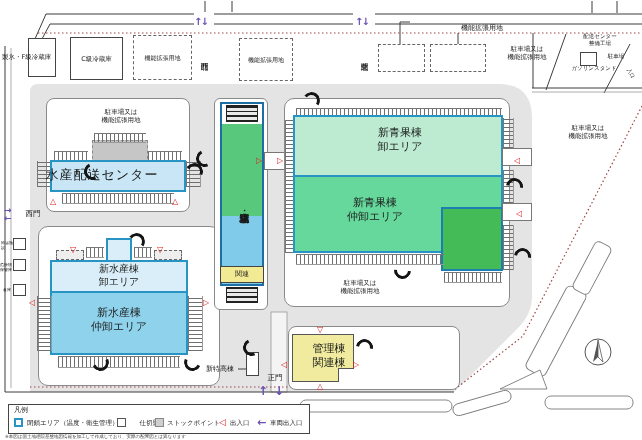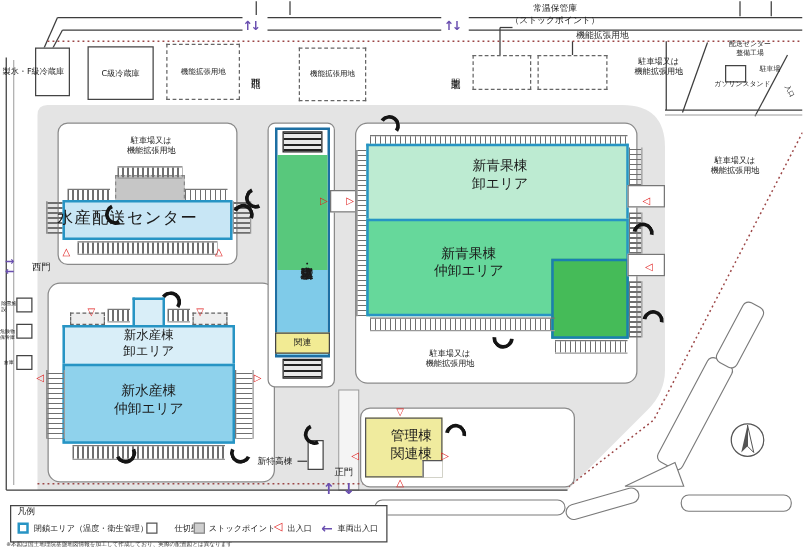--- a/index.html
+++ b/index.html
@@ -90,22 +90,20 @@
   <div class="dashedbox" style="left:239px;top:38px;width:54px;height:43px;"></div>
   <div class="t" style="left:239px;top:56px;width:54px;font-size:6px;">機能拡張用地</div>
 
   <div class="abs" style="left:194px;top:12px;width:20px;height:14px;background:#fff;"></div>
   <div class="garrow" style="left:194px;top:17px;font-size:10px;letter-spacing:-2px;">↑↓</div>
   <div class="t vtext" style="left:196px;top:36px;width:13px;height:42px;font-size:7.5px;">北西門</div>
   <div class="abs" style="left:353px;top:12px;width:22px;height:14px;background:#fff;"></div>
   <div class="garrow" style="left:355px;top:17px;font-size:10px;letter-spacing:-2px;">↑↓</div>
   <div class="t vtext" style="left:356px;top:36px;width:13px;height:42px;font-size:7.5px;">北東門</div>
 
-  <div class="t" style="left:396px;top:3px;width:96px;font-size:7px;">常温保管庫
-（ストックポイント）</div>
   <div class="t" style="left:450px;top:24px;width:64px;font-size:7px;">機能拡張用地</div>
   <div class="dashedbox" style="left:378px;top:44px;width:47px;height:28px;"></div>
   <div class="dashedbox" style="left:430px;top:44px;width:56px;height:28px;"></div>
   <div class="t" style="left:490px;top:45px;width:74px;font-size:6.5px;">駐車場又は
 機能拡張用地</div>
   <div class="t" style="left:572px;top:33px;width:56px;font-size:5.5px;">配送センター
 整備工場</div>
   <div class="solidbox" style="left:580px;top:52px;width:17px;height:14px;"></div>
   <div class="t" style="left:602px;top:53px;width:28px;font-size:5.5px;">駐車場</div>
   <div class="t" style="left:566px;top:65px;width:56px;font-size:5.5px;">ガソリンスタンド</div>

